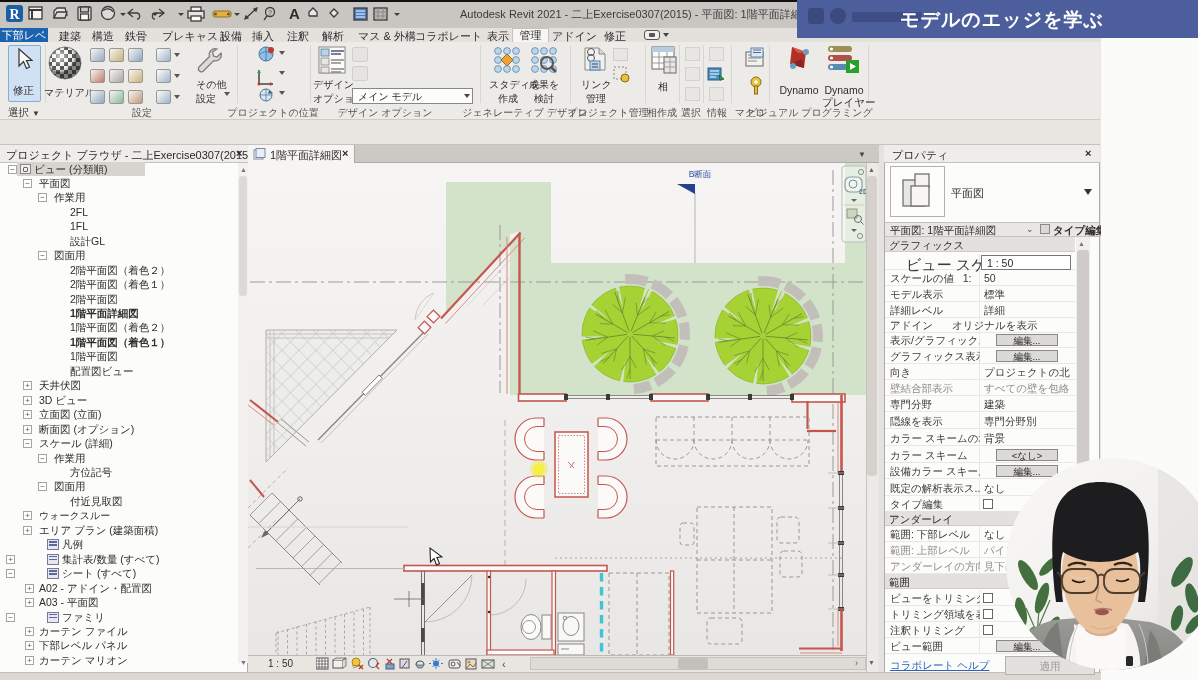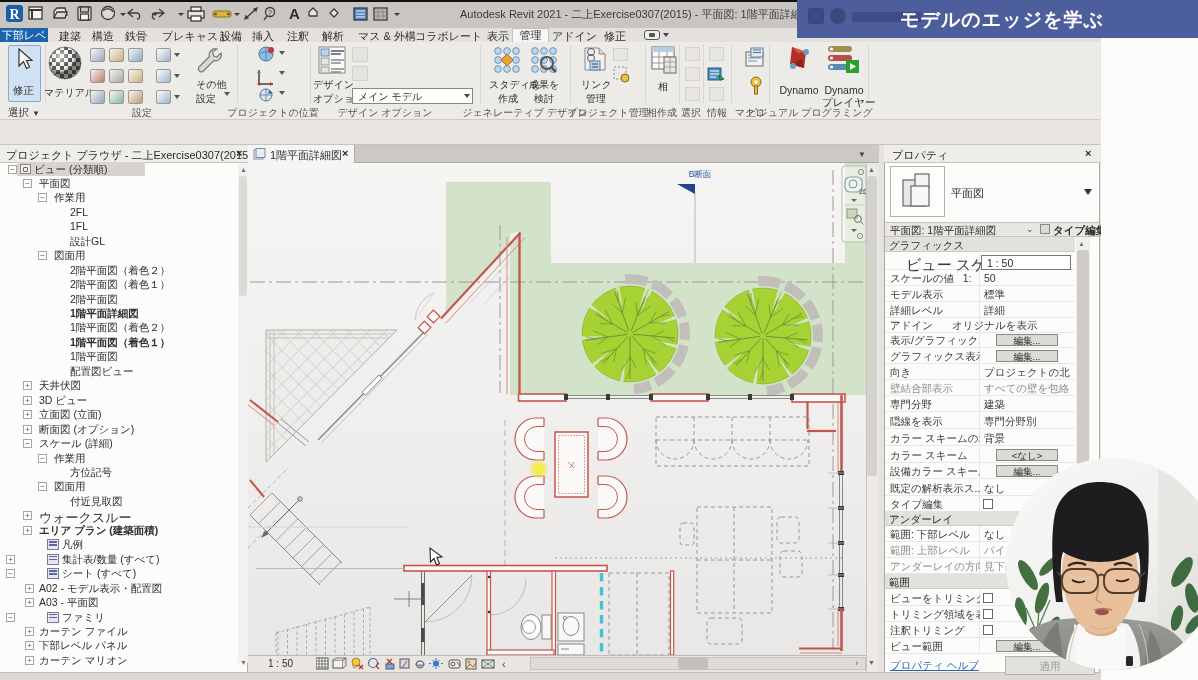--- a/index.html
+++ b/index.html
@@ -300,39 +300,39 @@
 <div class="ab t" style="left:39px;top:422.6px;font-size:10.5px;font-weight:normal;color:#2e2d2c">断面図 (オプション)</div>
 <div class="ab" style="left:23px;top:439.1px;width:9px;height:9px;border:1px solid #a8a5a1;background:#fff;font-size:8px;line-height:7px;text-align:center;color:#555">−</div>
 <div class="ab t" style="left:39px;top:437.1px;font-size:10.5px;font-weight:normal;color:#2e2d2c">スケール (詳細)</div>
 <div class="ab" style="left:38px;top:453.5px;width:9px;height:9px;border:1px solid #a8a5a1;background:#fff;font-size:8px;line-height:7px;text-align:center;color:#555">−</div>
 <div class="ab t" style="left:54px;top:451.5px;font-size:10.5px;font-weight:normal;color:#2e2d2c">作業用</div>
 <div class="ab t" style="left:70px;top:465.9px;font-size:10.5px;font-weight:normal;color:#2e2d2c">方位記号</div>
 <div class="ab" style="left:38px;top:482.4px;width:9px;height:9px;border:1px solid #a8a5a1;background:#fff;font-size:8px;line-height:7px;text-align:center;color:#555">−</div>
 <div class="ab t" style="left:54px;top:480.4px;font-size:10.5px;font-weight:normal;color:#2e2d2c">図面用</div>
 <div class="ab t" style="left:70px;top:494.8px;font-size:10.5px;font-weight:normal;color:#2e2d2c">付近見取図</div>
 <div class="ab" style="left:23px;top:511.3px;width:9px;height:9px;border:1px solid #a8a5a1;background:#fff;font-size:8px;line-height:7px;text-align:center;color:#555">+</div>
-<div class="ab t" style="left:39px;top:509.3px;font-size:13px;font-weight:normal;color:#2e2d2c">ウォークスルー</div>
+<div class="ab t" style="left:39px;top:509.3px;font-size:10px;font-weight:normal;color:#2e2d2c">ウォークスルー</div>
 <div class="ab" style="left:23px;top:525.8px;width:9px;height:9px;border:1px solid #a8a5a1;background:#fff;font-size:8px;line-height:7px;text-align:center;color:#555">+</div>
-<div class="ab t" style="left:39px;top:523.8px;font-size:10.5px;font-weight:bold;color:#2e2d2c">エリア プラン (建築面積)</div>
+<div class="ab t" style="left:39px;top:523.8px;font-size:10.5px;font-weight:normal;color:#2e2d2c">エリア プラン (建築面積)</div>
 <div class="ab" style="left:47px;top:539.2px;width:12px;height:11px;background:#e8e6f2;border:1px solid #7a7896"></div>
 <div class="ab" style="left:49px;top:541.2px;width:8px;height:1.5px;background:#5a6a9a"></div>
 <div class="ab" style="left:49px;top:544.2px;width:8px;height:1.5px;background:#5a6a9a"></div>
 <div class="ab t" style="left:62px;top:538.2px;font-size:10.5px;font-weight:normal;color:#2e2d2c">凡例</div>
 <div class="ab" style="left:6px;top:554.6px;width:9px;height:9px;border:1px solid #a8a5a1;background:#fff;font-size:8px;line-height:7px;text-align:center;color:#555">+</div>
 <div class="ab" style="left:47px;top:553.6px;width:12px;height:11px;background:#e8e6f2;border:1px solid #7a7896"></div>
 <div class="ab" style="left:49px;top:555.6px;width:8px;height:1.5px;background:#5a6a9a"></div>
 <div class="ab" style="left:49px;top:558.6px;width:8px;height:1.5px;background:#5a6a9a"></div>
 <div class="ab t" style="left:62px;top:552.6px;font-size:10.5px;font-weight:normal;color:#2e2d2c">集計表/数量 (すべて)</div>
 <div class="ab" style="left:6px;top:569.1px;width:9px;height:9px;border:1px solid #a8a5a1;background:#fff;font-size:8px;line-height:7px;text-align:center;color:#555">−</div>
 <div class="ab" style="left:47px;top:568.1px;width:12px;height:11px;background:#e8e6f2;border:1px solid #7a7896"></div>
 <div class="ab" style="left:49px;top:570.1px;width:8px;height:1.5px;background:#5a6a9a"></div>
 <div class="ab" style="left:49px;top:573.1px;width:8px;height:1.5px;background:#5a6a9a"></div>
 <div class="ab t" style="left:62px;top:567.1px;font-size:10.5px;font-weight:normal;color:#2e2d2c">シート (すべて)</div>
 <div class="ab" style="left:25px;top:583.5px;width:9px;height:9px;border:1px solid #a8a5a1;background:#fff;font-size:8px;line-height:7px;text-align:center;color:#555">+</div>
-<div class="ab t" style="left:39px;top:581.5px;font-size:10.5px;font-weight:normal;color:#2e2d2c">A02 - モデル表示・配置図</div>
+<div class="ab t" style="left:39px;top:581.5px;font-size:10.5px;font-weight:normal;color:#2e2d2c">A02 - アドイン・配置図</div>
 <div class="ab" style="left:25px;top:598.0px;width:9px;height:9px;border:1px solid #a8a5a1;background:#fff;font-size:8px;line-height:7px;text-align:center;color:#555">+</div>
 <div class="ab t" style="left:39px;top:596.0px;font-size:10.5px;font-weight:normal;color:#2e2d2c">A03 - 平面図</div>
 <div class="ab" style="left:6px;top:612.5px;width:9px;height:9px;border:1px solid #a8a5a1;background:#fff;font-size:8px;line-height:7px;text-align:center;color:#555">−</div>
 <div class="ab" style="left:47px;top:611.5px;width:12px;height:11px;background:#e8e6f2;border:1px solid #7a7896"></div>
 <div class="ab" style="left:49px;top:613.5px;width:8px;height:1.5px;background:#5a6a9a"></div>
 <div class="ab" style="left:49px;top:616.5px;width:8px;height:1.5px;background:#5a6a9a"></div>
 <div class="ab t" style="left:62px;top:610.5px;font-size:10.5px;font-weight:normal;color:#2e2d2c">ファミリ</div>
 <div class="ab" style="left:25px;top:626.9px;width:9px;height:9px;border:1px solid #a8a5a1;background:#fff;font-size:8px;line-height:7px;text-align:center;color:#555">+</div>
 <div class="ab t" style="left:39px;top:624.9px;font-size:10.5px;font-weight:normal;color:#2e2d2c">カーテン ファイル</div>
 <div class="ab" style="left:25px;top:641.3px;width:9px;height:9px;border:1px solid #a8a5a1;background:#fff;font-size:8px;line-height:7px;text-align:center;color:#555">+</div>
@@ -783,21 +783,21 @@
 <div class="ab" style="left:979px;top:622px;width:1px;height:16px;background:#eae8e6"></div>
 <div class="ab t" style="left:890px;top:624px;font-size:10.5px;color:#3a3938;max-width:90px;overflow:hidden">注釈トリミング</div>
 <div class="ab" style="left:983px;top:625px;width:10px;height:10px;background:#fff;border:1px solid #6a6866"></div>
 <div class="ab" style="left:885px;top:638px;width:190px;height:16px;border-bottom:1px solid #eae8e6"></div>
 <div class="ab" style="left:979px;top:638px;width:1px;height:16px;background:#eae8e6"></div>
 <div class="ab t" style="left:890px;top:640px;font-size:10.5px;color:#3a3938;max-width:90px;overflow:hidden">ビュー範囲</div>
 <div class="ab t" style="left:996px;top:640px;width:62px;height:12px;background:#dcdad7;border:1px solid #8a8886;font-size:9.5px;color:#2a2928;line-height:11px;text-align:center">編集...</div>
 <div class="ab" style="left:1076px;top:237px;width:14px;height:418px;background:#f0efed"></div>
 <div class="ab" style="left:1078px;top:240px;font-size:7px;color:#777">▲</div>
 <div class="ab" style="left:1077px;top:250px;width:12px;height:230px;background:#cecbc8;border-radius:3px"></div>
-<div class="ab t" style="left:890px;top:659px;font-size:10.5px;color:#2a62b8;text-decoration:underline">プロパティ ヘルプ</div>
+<div class="ab t" style="left:890px;top:659px;font-size:10.5px;color:#2a62b8;text-decoration:underline">コラボレート ヘルプ</div>
 <div class="ab t" style="left:1005px;top:656px;width:90px;height:19px;background:#e3e1de;border:1px solid #b5b2ae;font-size:10.5px;color:#999;text-align:center;line-height:18px">適用</div>
 <div class="ab" style="left:1101px;top:38px;width:97px;height:642px;background:#fbfbfa"></div>
 <div class="ab" style="left:797px;top:0;width:401px;height:38px;background:#4d5e9c"></div>
 <div class="ab" style="left:808px;top:8px;width:16px;height:16px;background:rgba(25,35,75,0.35);border-radius:3px"></div>
 <div class="ab" style="left:830px;top:8px;width:16px;height:16px;background:rgba(25,35,75,0.35);border-radius:50%"></div>
 <div class="ab" style="left:852px;top:12px;width:70px;height:10px;background:rgba(25,35,75,0.28);border-radius:2px"></div>
 <div class="ab t" style="left:1002px;top:7px;transform:translateX(-50%);font-size:19px;font-weight:bold;color:#fff;letter-spacing:1px">モデルのエッジを学ぶ</div>
 <svg class="ab" style="left:0;top:0" width="1198" height="680" viewBox="0 0 1198 680" pointer-events="none">
 <defs>
 <clipPath id="cam">

